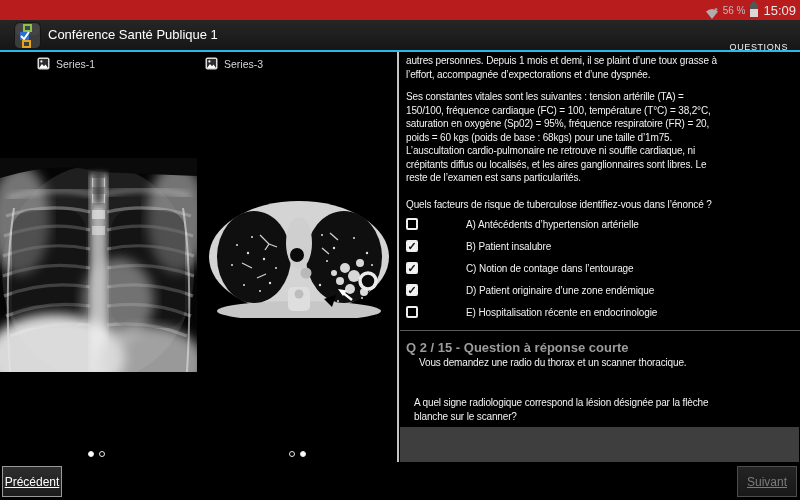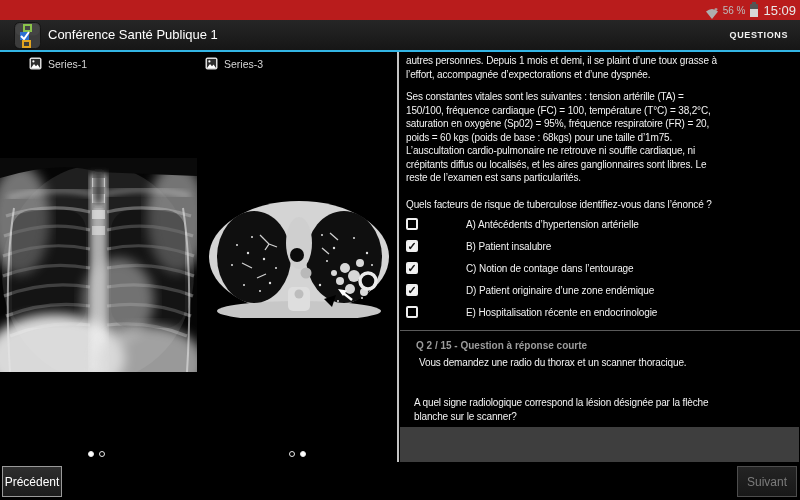--- a/index.html
+++ b/index.html
@@ -15,32 +15,32 @@
   .batt{position:relative;width:8px;height:13px;background:#555;border-radius:1px;}
   .batt::before{content:"";position:absolute;top:-2px;left:2px;width:4px;height:2px;background:#555;}
   .batt-fill{position:absolute;bottom:0;left:0;width:100%;height:60%;background:#d8d8d8;}
 
   
   .app-bar{position:absolute;left:0;top:20px;width:800px;height:30px;
            background:linear-gradient(#262626,#161616);}
   .app-icon{position:absolute;left:14px;top:2px;width:27px;height:27px;}
   .app-title{position:absolute;left:48px;top:7px;font-size:13px;color:#fff;}
   .menu-questions{position:absolute;right:8px;top:0;height:30px;display:flex;align-items:center;
-                  font-size:9px;font-weight:bold;letter-spacing:.6px;color:#f0f0f0;padding:0 4px;}
+                  font-size:9px;font-weight:normal;letter-spacing:.6px;color:#f0f0f0;padding:12px 4px;}
   .accent-line{position:absolute;left:0;top:50px;width:800px;height:2px;background:#33b5e5;}
 
   
   .left-pane{position:absolute;left:0;top:52px;width:397px;height:410px;background:#000;}
   .pane-divider{position:absolute;left:397px;top:52px;width:2px;height:410px;background:#c4c4c4;}
   .right-pane{position:absolute;left:400px;top:52px;width:400px;height:410px;background:#000;overflow:hidden;}
 
   
   .series-hdr{position:absolute;top:5px;display:flex;align-items:center;gap:6px;}
   .series-hdr .lbl{font-size:10.5px;color:#d6d6d6;}
-  .ser1{left:5px;padding-left:24px;} .ser2{left:205px;}
+  .ser1{left:13px;padding-left:24px;} .ser2{left:205px;}
 
   
   .xray-vp{position:absolute;left:0;top:106px;width:197px;height:214px;}
   .ct-vp{position:absolute;left:202px;top:141px;width:195px;height:125px;}
 
   
   .dots{position:absolute;display:flex;gap:5px;}
   .dots-left{left:88px;top:399px;} .dots-right{left:289px;top:399px;}
   .dot{width:6px;height:6px;border-radius:50%;border:1px solid #e8e8e8;box-sizing:border-box;}
   .dot.filled{background:#fff;}
@@ -50,29 +50,29 @@
            letter-spacing:-0.15px;color:#f2f2f2;white-space:pre-line;margin:0;}
   .t-case1{top:2px;} .t-case2{top:38px;} .t-prompt{top:146px;}
   .opt{position:absolute;left:6px;right:5px;display:flex;align-items:center;gap:8px;height:16px;}
   .cb{width:12px;height:12px;box-sizing:border-box;border:2px solid #efefef;border-radius:2px;
       background:transparent;display:flex;align-items:center;justify-content:center;
       font-size:11px;font-weight:bold;color:#151515;line-height:1;flex:0 0 auto;}
   .cb.checked{background:#f4f4f4;}
   .opt-label{font-size:10px;color:#f2f2f2;letter-spacing:-0.1px;margin-left:40px;}
   .o0{top:164px;} .o1{top:186px;} .o2{top:208px;} .o3{top:230px;} .o4{top:252px;}
   .hdiv{position:absolute;left:0;top:278px;width:100%;height:1px;background:#5a5a5a;}
-  .q2-hdr{position:absolute;left:16px;top:288px;font-size:10px;font-weight:bold;color:#9c9c9c;}
+  .q2-hdr{position:absolute;left:6px;top:288px;font-size:13px;font-weight:bold;color:#9c9c9c;}
   .t-q2a{top:304px;margin-left:13px;} .t-q2b{top:344px;margin-left:8px;}
   .answer-box{position:absolute;left:0;top:375px;width:399px;height:35px;background:#3e3e3e;}
 
   
   .footer{position:absolute;left:0;top:462px;width:800px;height:38px;background:#000;}
   .nav-btn{position:absolute;top:4px;width:60px;height:31px;box-sizing:border-box;
            display:flex;align-items:center;justify-content:center;font-size:12px;
-           background:linear-gradient(#2e2e2e,#1c1c1c);}
+           background:linear-gradient(#2e2e2e,#1c1c1c);text-decoration:underline;}
   .btn-prev{left:2px;border:1px solid #9a9a9a;color:#fff;}
   .btn-next{right:3px;border:1px solid #4d4d4d;color:#7b7b7b;background:linear-gradient(#242424,#181818);}
   .q-counter{position:absolute;left:0;top:12px;width:100%;text-align:center;
              font-size:10.5px;color:#d9d9d9;}
 </style>
 </head>
 <body>
 
 <div id="screen">
 

